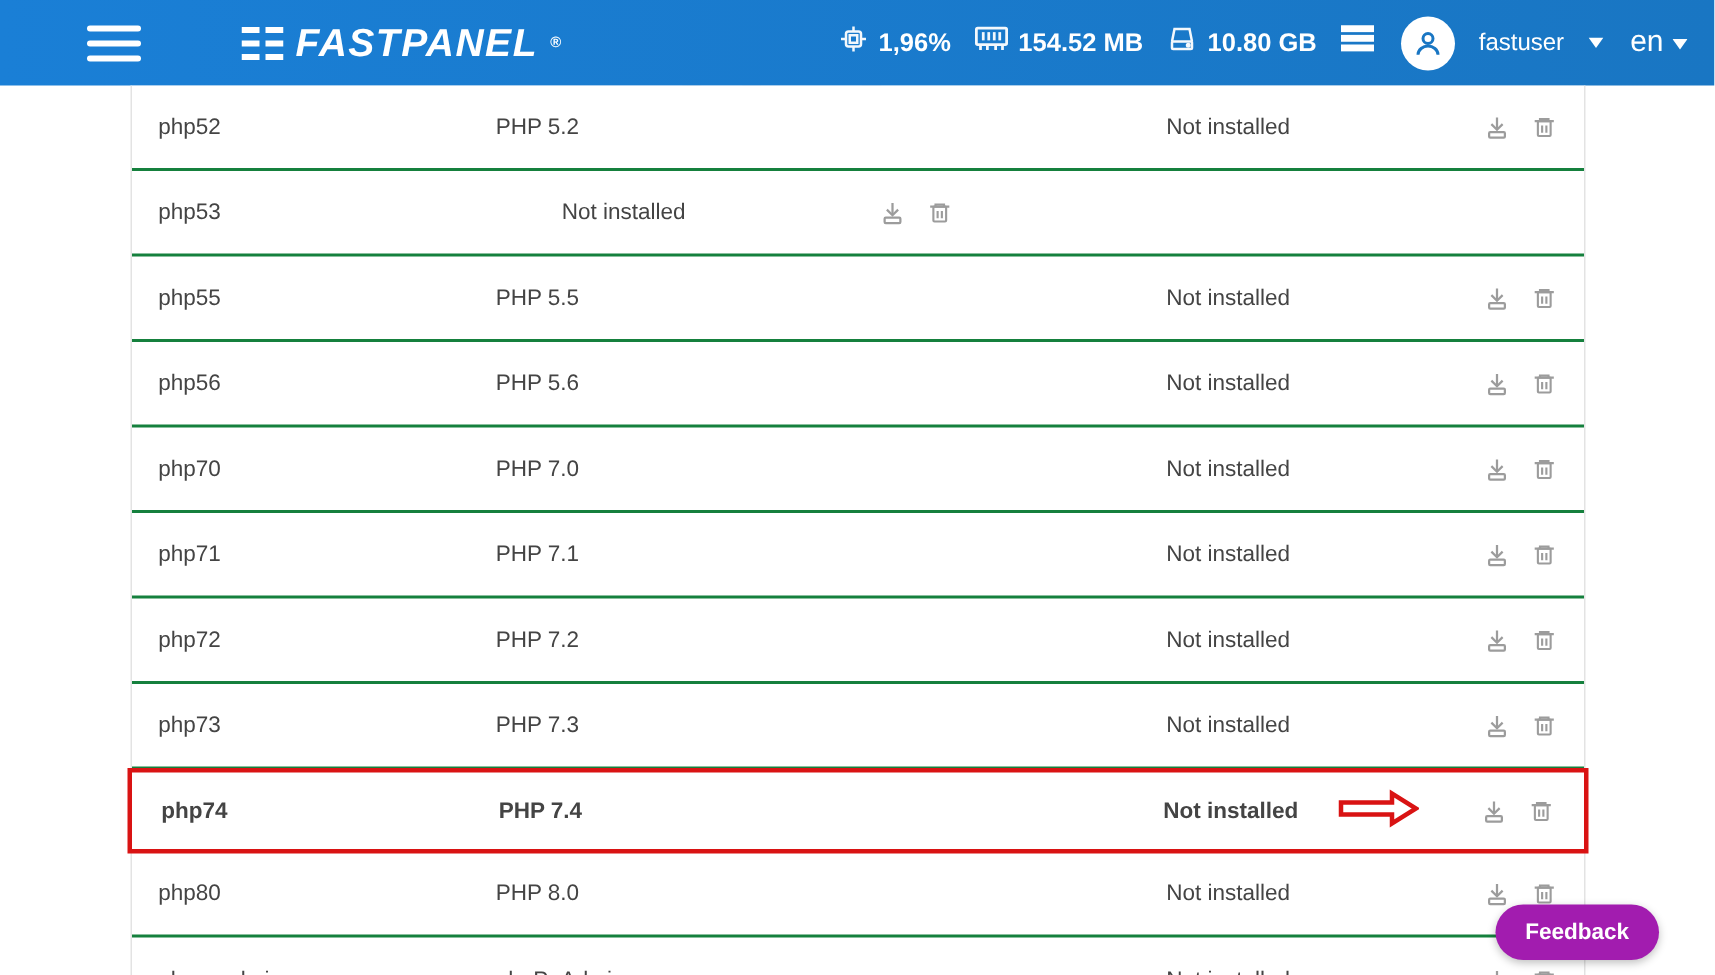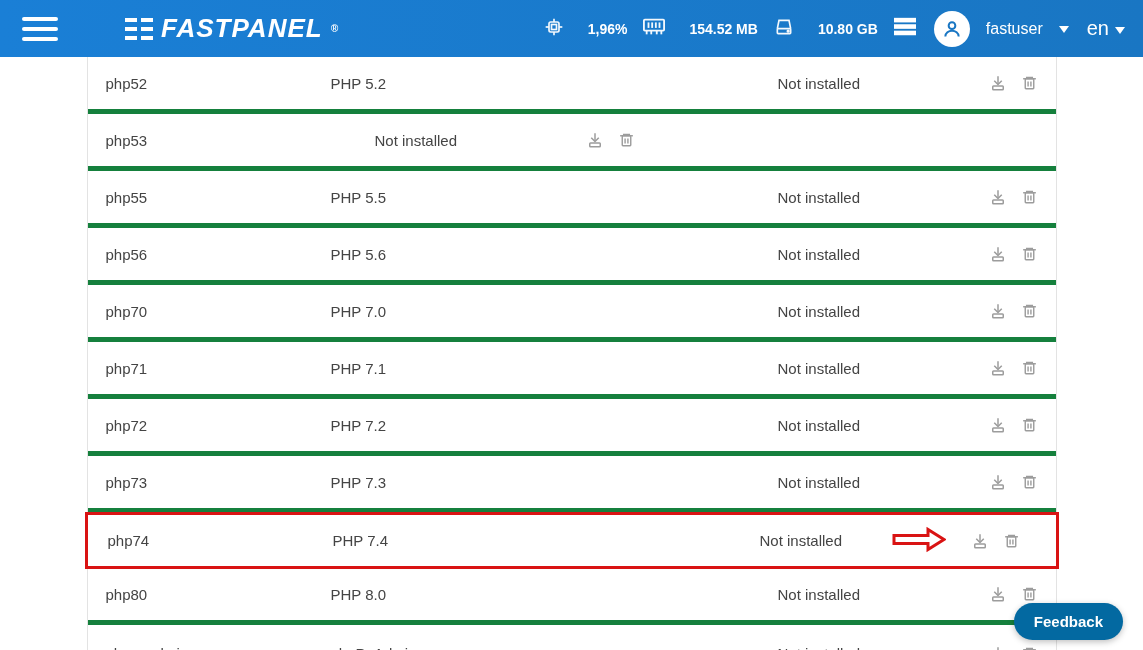--- a/index.html
+++ b/index.html
@@ -6,20 +6,21 @@
   html, body { width: 1143px; height: 650px; font-family: Arial, Helvetica, sans-serif; background: #fff; overflow: hidden; }
 
   
   .header {
     position: relative;
     height: 57px;
     background: linear-gradient(90deg, #1a7fd6 0%, #1976c3 100%);
     display: flex;
     align-items: center;
     color: #fff;
+    padding-left: 36px;
   }
   .hamburger {
     width: 80px;
     display: flex;
     flex-direction: column;
     justify-content: center;
     align-items: center;
     gap: 6px;
     cursor: pointer;
   }
@@ -31,22 +32,22 @@
     display:flex; align-items:center; gap:8px;
     font-size: 26px; font-weight:700; letter-spacing:1px; font-style: italic;
   }
   .logo .mark {
     width:28px; height:22px; position:relative;
   }
   .logo .mark svg { display:block; }
   .logo sup { font-size:10px; vertical-align:super; }
   .spacer { flex: 1; }
   .metric {
-    display:flex; align-items:center; gap:24px; margin-right:16px;
-    font-size:14px; font-weight:600;
+    display:flex; align-items:center; gap:7px; margin-right:16px;
+    font-size:17px; font-weight:600;
   }
   .metric svg { opacity:.95; }
   .bars-icon { margin-right:18px; cursor:pointer; }
   .user-chip {
     display:flex; align-items:center; gap:16px; margin-right:18px; cursor:pointer;
     font-size:16px;
   }
   .avatar {
     width:36px; height:36px; border-radius:50%; background:#fff;
     display:flex; align-items:center; justify-content:center;
@@ -78,54 +79,55 @@
     width: 970px;
     background:#fff;
     border:1px solid #e3e3e3;
     border-top: none;
   }
 
   .row {
     display:flex;
     align-items:center;
     height:57px;
-    border-bottom:5px solid #15803d;
+    border-bottom:2px solid #15803d;
     padding: 0 18px;
     font-size:15px;
     color:#444;
   }
   .row:last-child { border-bottom:none; }
 
   .col-name { width: 225px; }
   .col-version { flex: 1; }
   .col-status { width: 190px; margin-left: 44px; }
   .col-actions {
     width: 70px; display:flex; gap:14px; justify-content:flex-end; align-items:center;
   }
   .icon-btn { cursor:pointer; color:#9c9c9c; display:flex; }
 
   .highlight {
     border: 3px solid #d91313;
     margin: -1px -3px;
-    padding-left: 20px; padding-right: 36px;
+    padding-left: 20px; padding-right: 20px;
     position: relative;
+    font-weight: bold;
   }
   .arrow-annot {
     position:absolute;
     right: 110px;
     top: 50%;
     transform: translateY(-50%);
     pointer-events:none;
   }
 
   
   .feedback {
     position:absolute;
-    right: 20px; bottom: 10px;
-    background:#0369a1;
+    right: 37px; bottom: 10px;
+    background:#a21caf;
     color:#fff;
     padding: 10px 20px;
     border-radius: 20px;
     font-size:15px; font-weight:600;
     cursor:pointer;
     box-shadow: 0 2px 6px rgba(0,0,0,.25);
   }
 </style>
 </head>
 <body>

